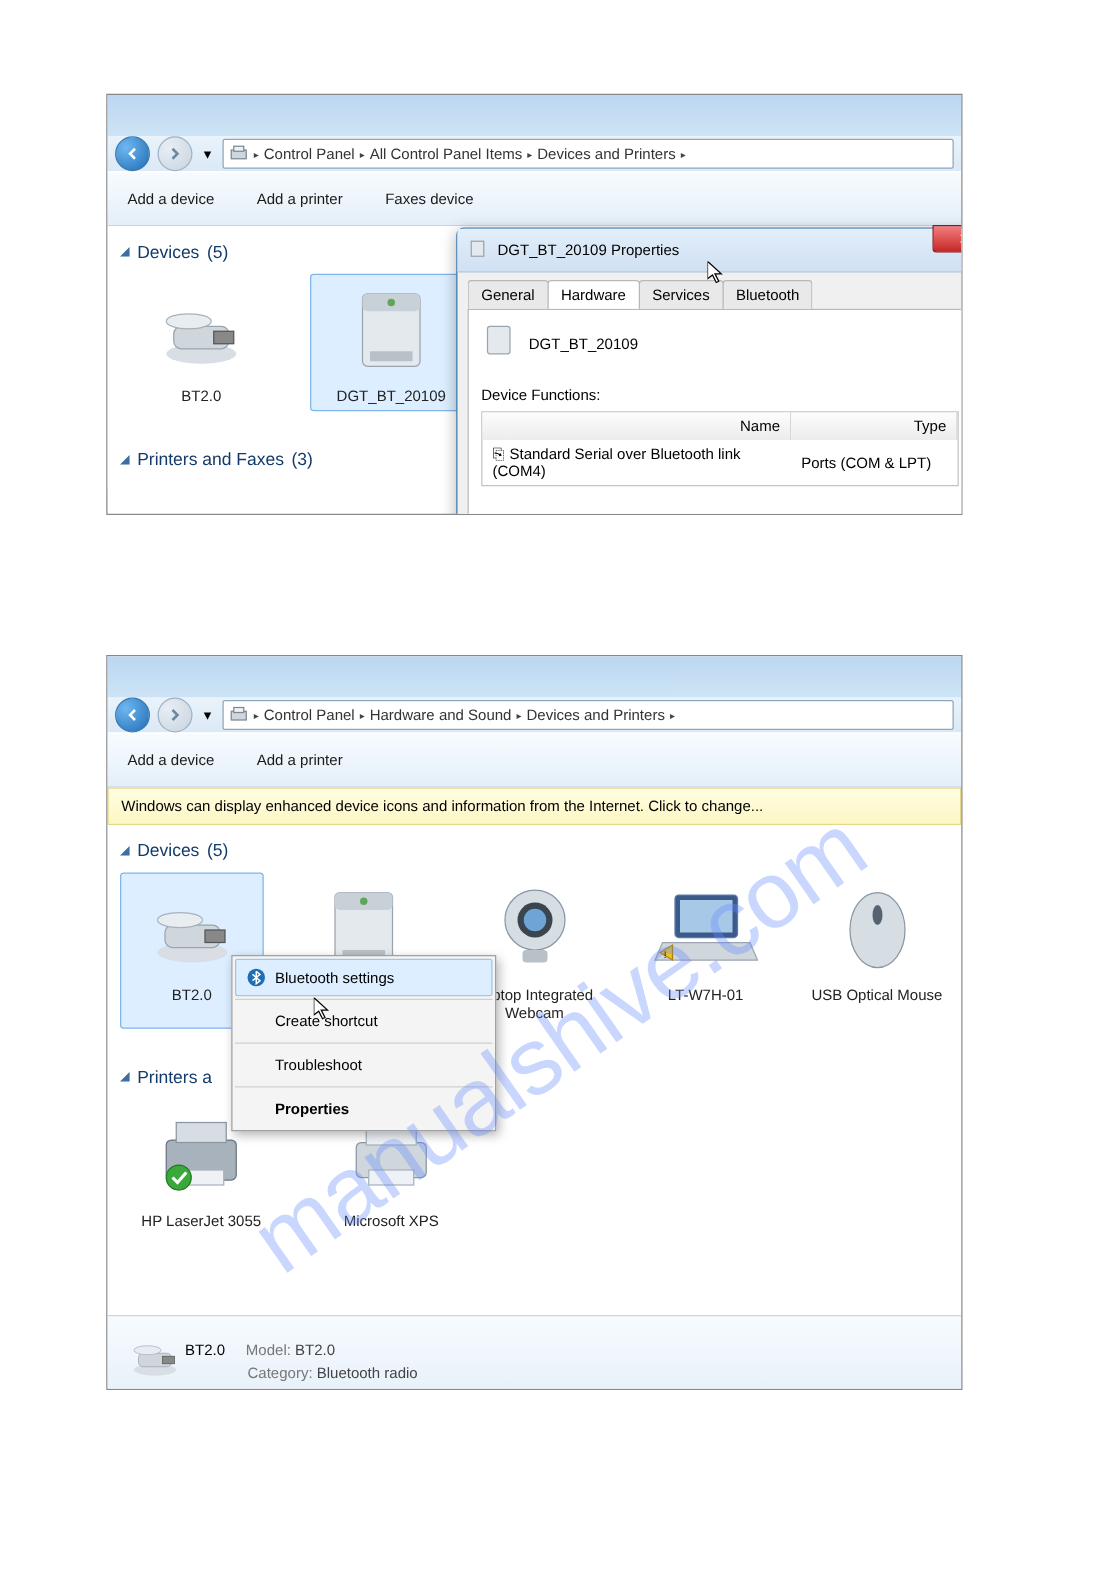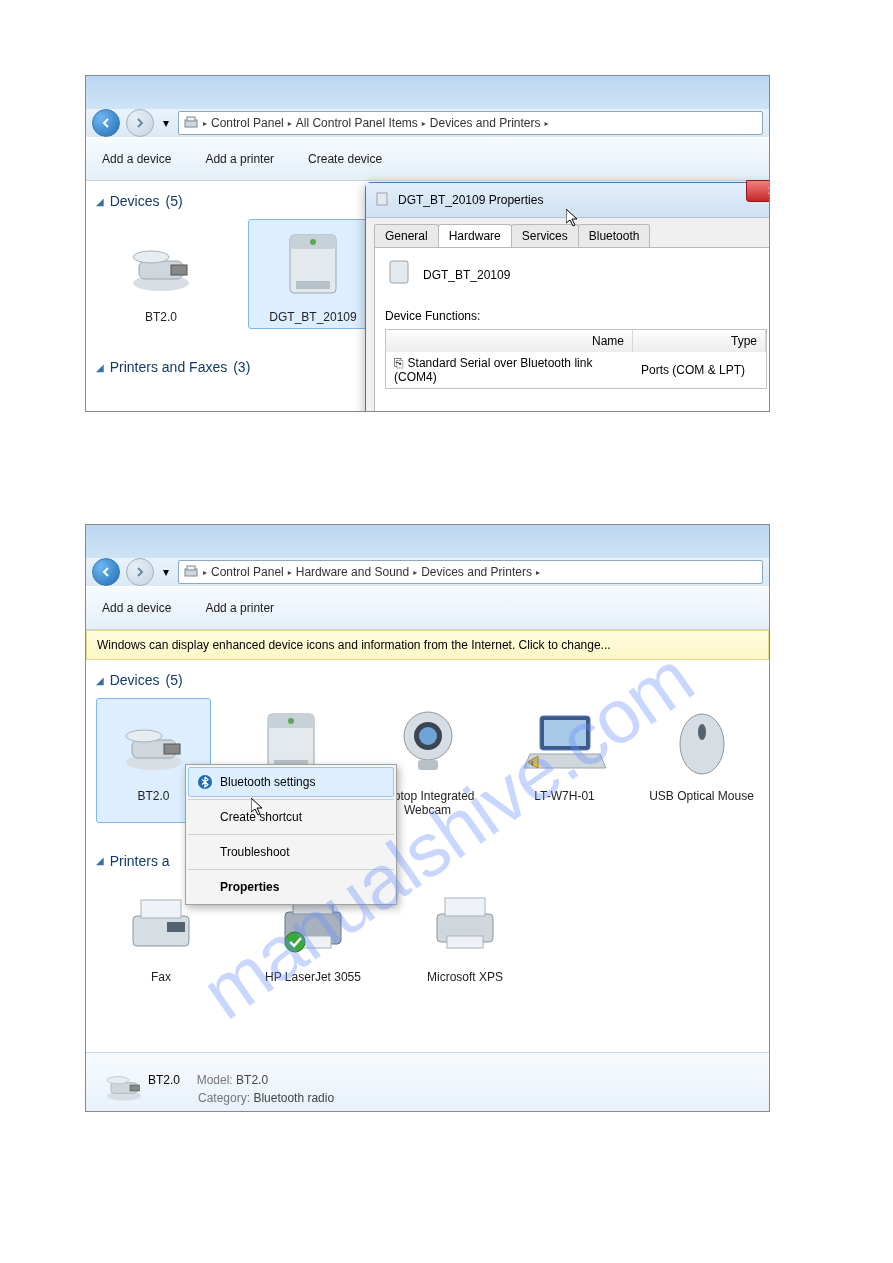--- a/index.html
+++ b/index.html
@@ -88,21 +88,21 @@
       <span class="tri">▸</span>
       <span class="crumb">All Control Panel Items</span>
       <span class="tri">▸</span>
       <span class="crumb">Devices and Printers</span>
       <span class="tri">▸</span>
     </div>
   </div>
   <div class="toolbar">
     <div class="tbtn">Add a device</div>
     <div class="tbtn">Add a printer</div>
-    <div class="tbtn">Create device</div>
+    <div class="tbtn">Faxes device</div>
   </div>
   <div class="content">
     <div class="section-hdr">
       <span class="arrow">◢</span>
       <span>Devices</span>
       <span class="count">(5)</span>
     </div>
     <div class="devgrid">
       <div class="dev">
         <div class="devicon">
@@ -272,30 +272,20 @@
     </div>
 
     <div class="section-hdr" style="margin-top:30px;">
       <span class="arrow">◢</span>
       <span>Printers a</span>
     </div>
     <div class="devgrid">
       <div class="dev">
         <div class="devicon">
               <svg width="80" height="70" viewBox="0 0 80 70">
-                <rect x="12" y="26" width="56" height="30" rx="4" fill="#d6dde3" stroke="#8a97a3"></rect>
-                <rect x="20" y="10" width="40" height="18" fill="#eef2f6" stroke="#a8b2bc"></rect>
-                <rect x="46" y="32" width="18" height="10" fill="#556270"></rect>
-              </svg>
-            </div>
-        <div class="devlabel">Fax</div>
-      </div>
-      <div class="dev">
-        <div class="devicon">
-              <svg width="80" height="70" viewBox="0 0 80 70">
                 <rect x="12" y="22" width="56" height="32" rx="4" fill="#a8b2bc" stroke="#6a7480"></rect>
                 <rect x="20" y="8" width="40" height="16" fill="#d6dde3" stroke="#8a97a3"></rect>
                 <rect x="22" y="46" width="36" height="12" fill="#eef2f6" stroke="#a8b2bc"></rect>
                 <circle cx="22" cy="52" r="10" fill="#3ba83b" stroke="#1e7a1e"></circle>
                 <path d="M17 52 L21 56 L28 48" stroke="white" stroke-width="2.5" fill="none"></path>
               </svg>
             </div>
         <div class="devlabel">HP LaserJet 3055</div>
       </div>
       <div class="dev">

